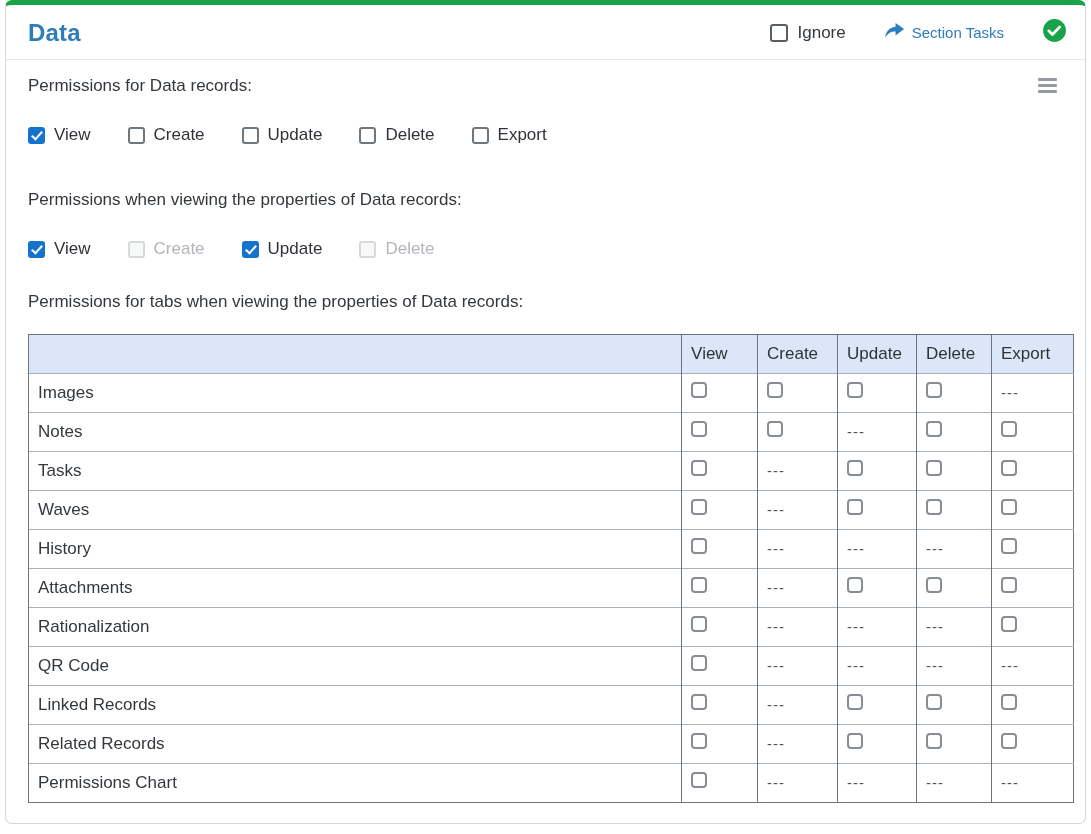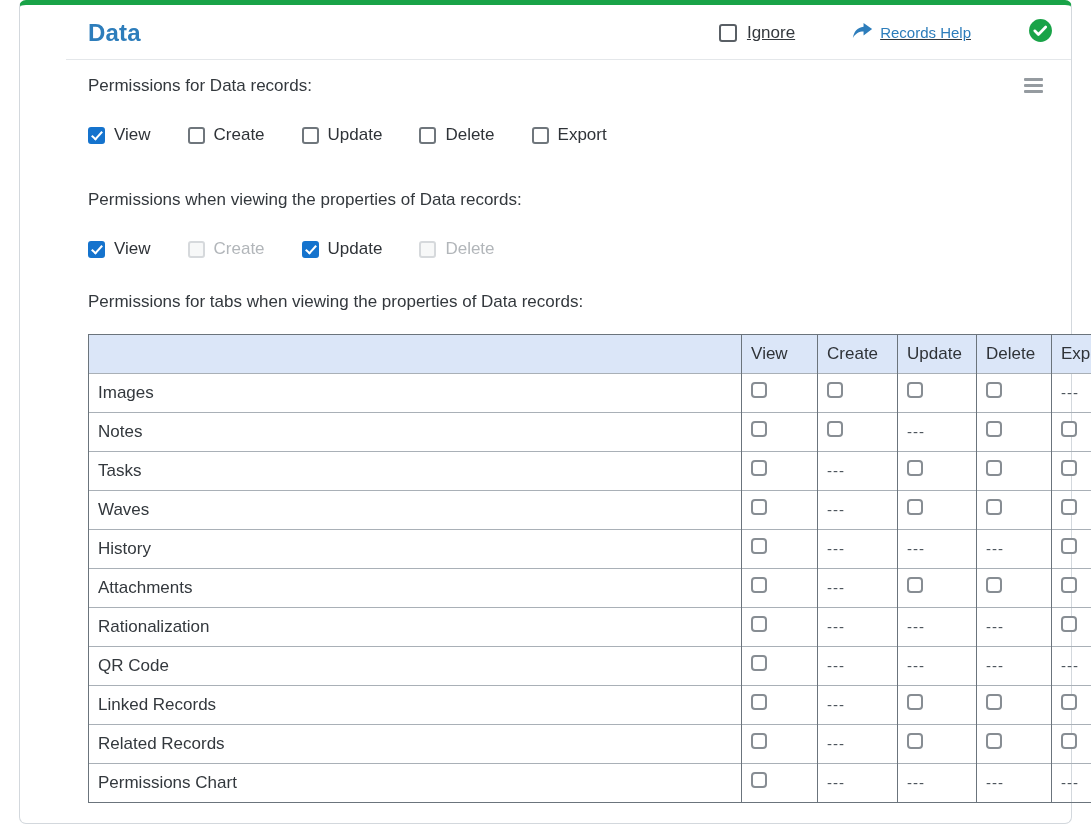--- a/index.html
+++ b/index.html
@@ -1,38 +1,37 @@
 <!DOCTYPE html>
 <html><head>
 <meta charset="utf-8">
 <style>
   * { box-sizing: border-box; margin: 0; padding: 0; }
   html, body { width: 1091px; height: 834px; background: #ffffff; overflow: hidden; }
   body { font-family: "Liberation Sans", sans-serif; color: #33383d; }
 
   .card {
-    margin: 0 19px;
+    margin: 0 5px;
     border: 1px solid #d3d8dd;
     border-top: 5px solid #19a348;
     border-radius: 7px;
     min-height: 824px;
     background: #fff;
-    padding-left: 46px;
   }
 
   
   .card-header {
     display: flex;
     justify-content: space-between;
     align-items: center;
     padding: 13px 18px 12px 22px;
     border-bottom: 1px solid #e4e7ea;
   }
   .title { font-size: 24px; font-weight: 700; color: #2d7dbb; letter-spacing: 0.2px; }
-  .header-right { display: flex; gap: 57px; text-decoration: underline; }
+  .header-right { display: flex; gap: 38px; }
   .ignore-group { display: flex; align-items: center; gap: 10px; cursor: pointer; }
   .ignore-group .label-text { font-size: 17px; color: #33383d; }
   .cb {
     display: inline-block; width: 17px; height: 17px;
     border: 2px solid #6f767c; border-radius: 3px; background: #fff;
     position: relative; flex: 0 0 auto;
   }
   .cb.big { width: 18px; height: 18px; border-color: #595f65; }
   .cb.checked { background: #1573cd; border-color: #1573cd; }
   .cb.checked::after {
@@ -105,21 +104,21 @@
       <label class="ignore-group">
         <span class="cb big" id="ignore-cb"></span>
         <span class="label-text">Ignore</span>
       </label>
       <a class="section-help">
         <span class="icon-svg">
           <svg width="21" height="18" viewBox="0 0 24 20">
             <path d="M13.2 0.8v4.4C5.9 6.3 2.2 10.8 1 17.9c3.1-5 7-7.2 12.2-7.2v4.5L23 7.6 13.2 0.8z" fill="#2d7dbb"></path>
           </svg>
         </span>
-        <span class="sh-text">Records Help</span>
+        <span class="sh-text">Section Tasks</span>
       </a>
       <span class="icon-svg">
         <svg width="25" height="25" viewBox="0 0 24 24">
           <circle cx="12" cy="12" r="11" fill="#19a348"></circle>
           <path d="M6.5 12.3l3.5 3.5 7-7.2" stroke="#ffffff" stroke-width="2.6" fill="none" stroke-linecap="round" stroke-linejoin="round"></path>
         </svg>
       </span>
     </div>
   </div>
 

